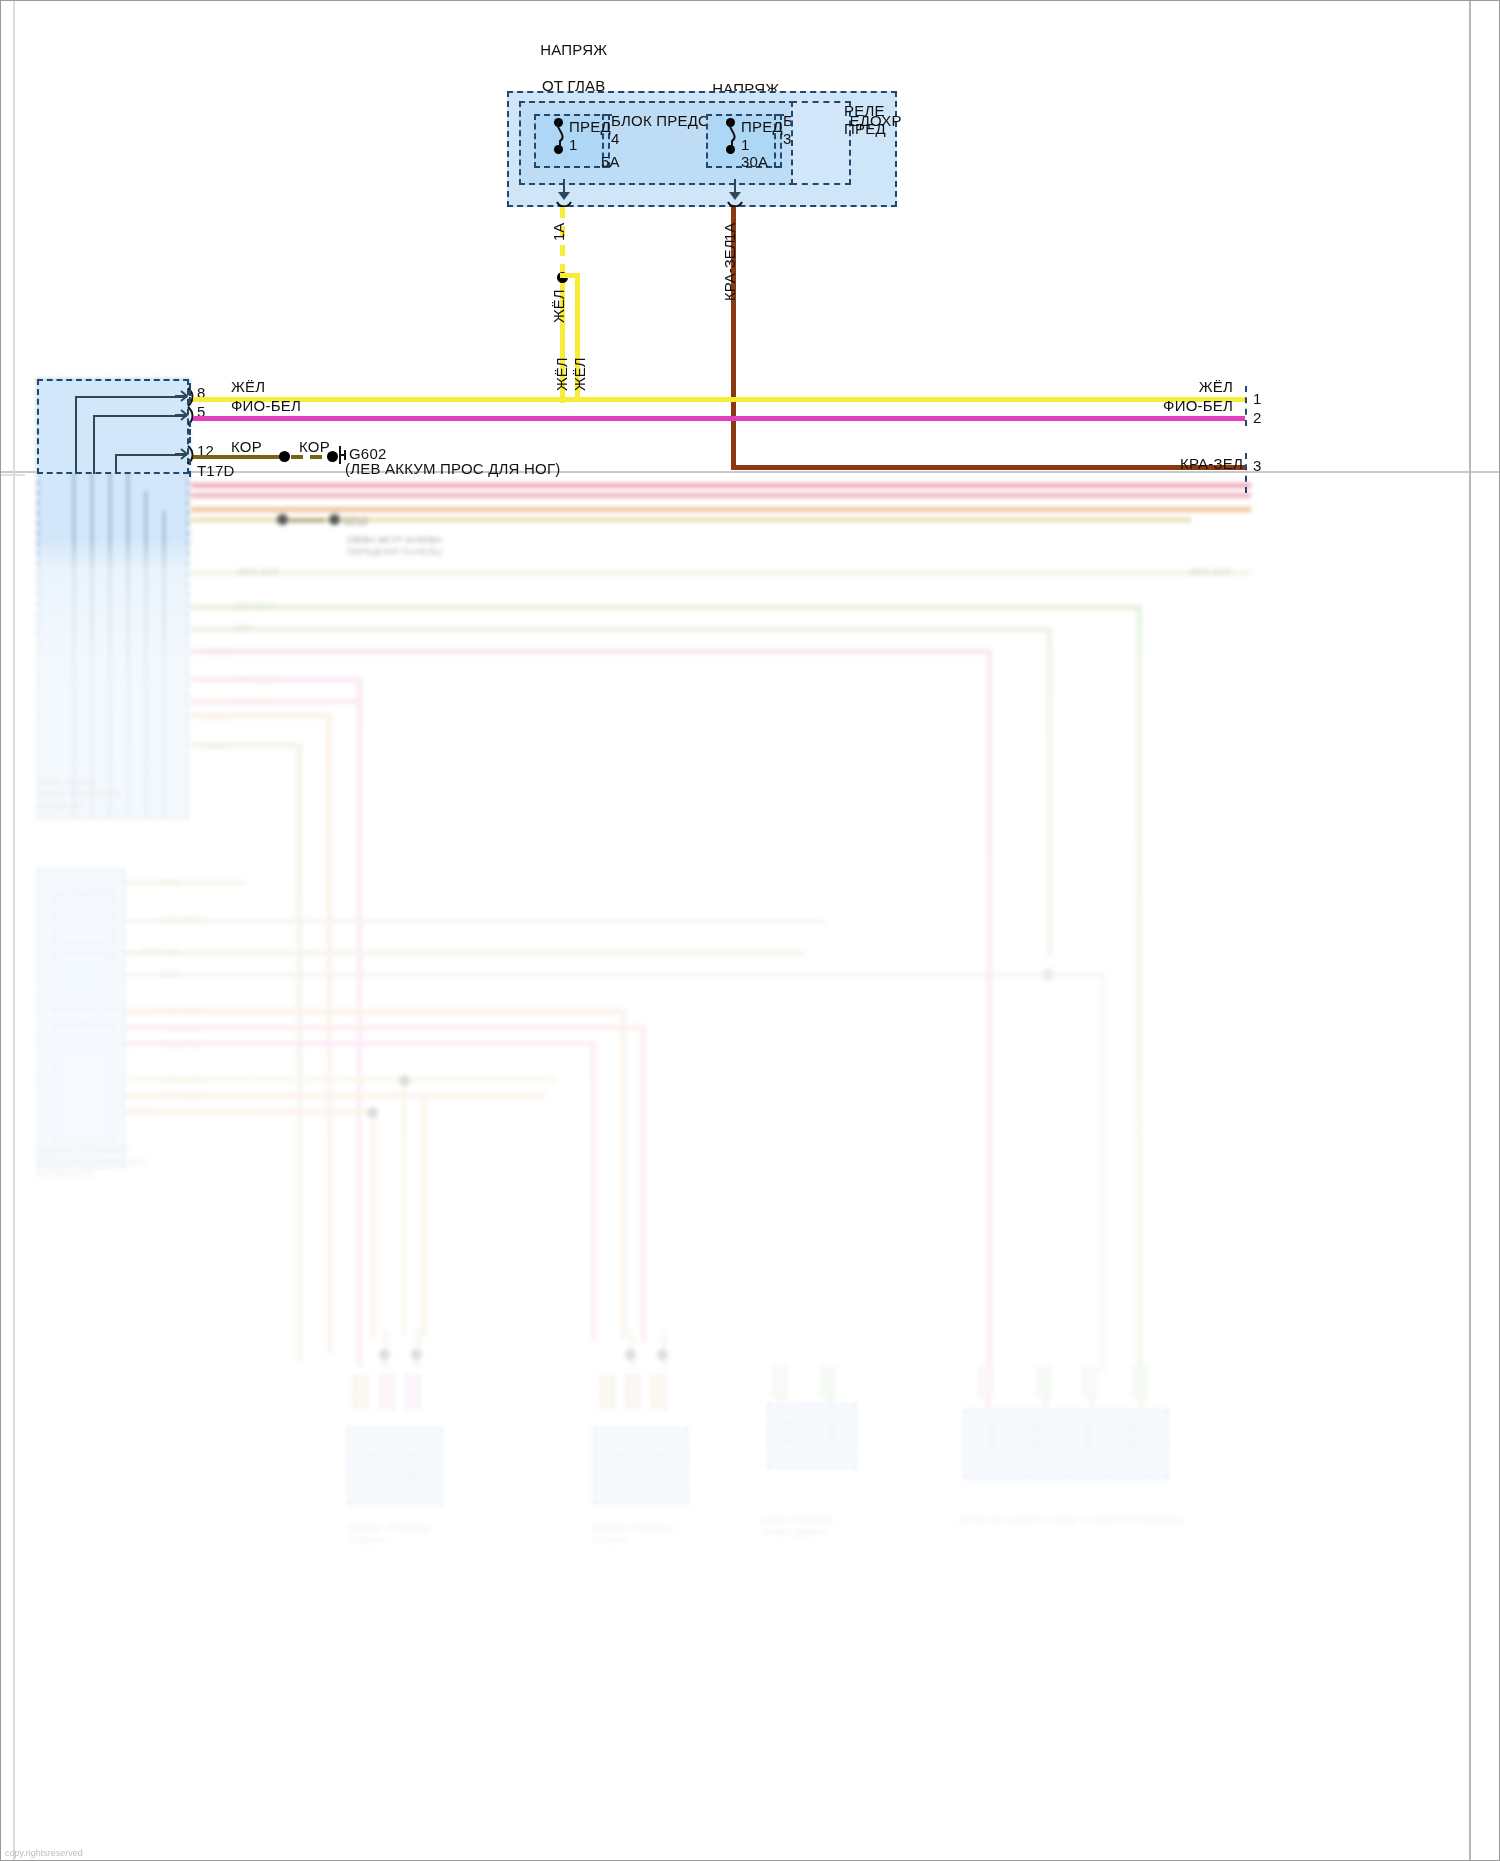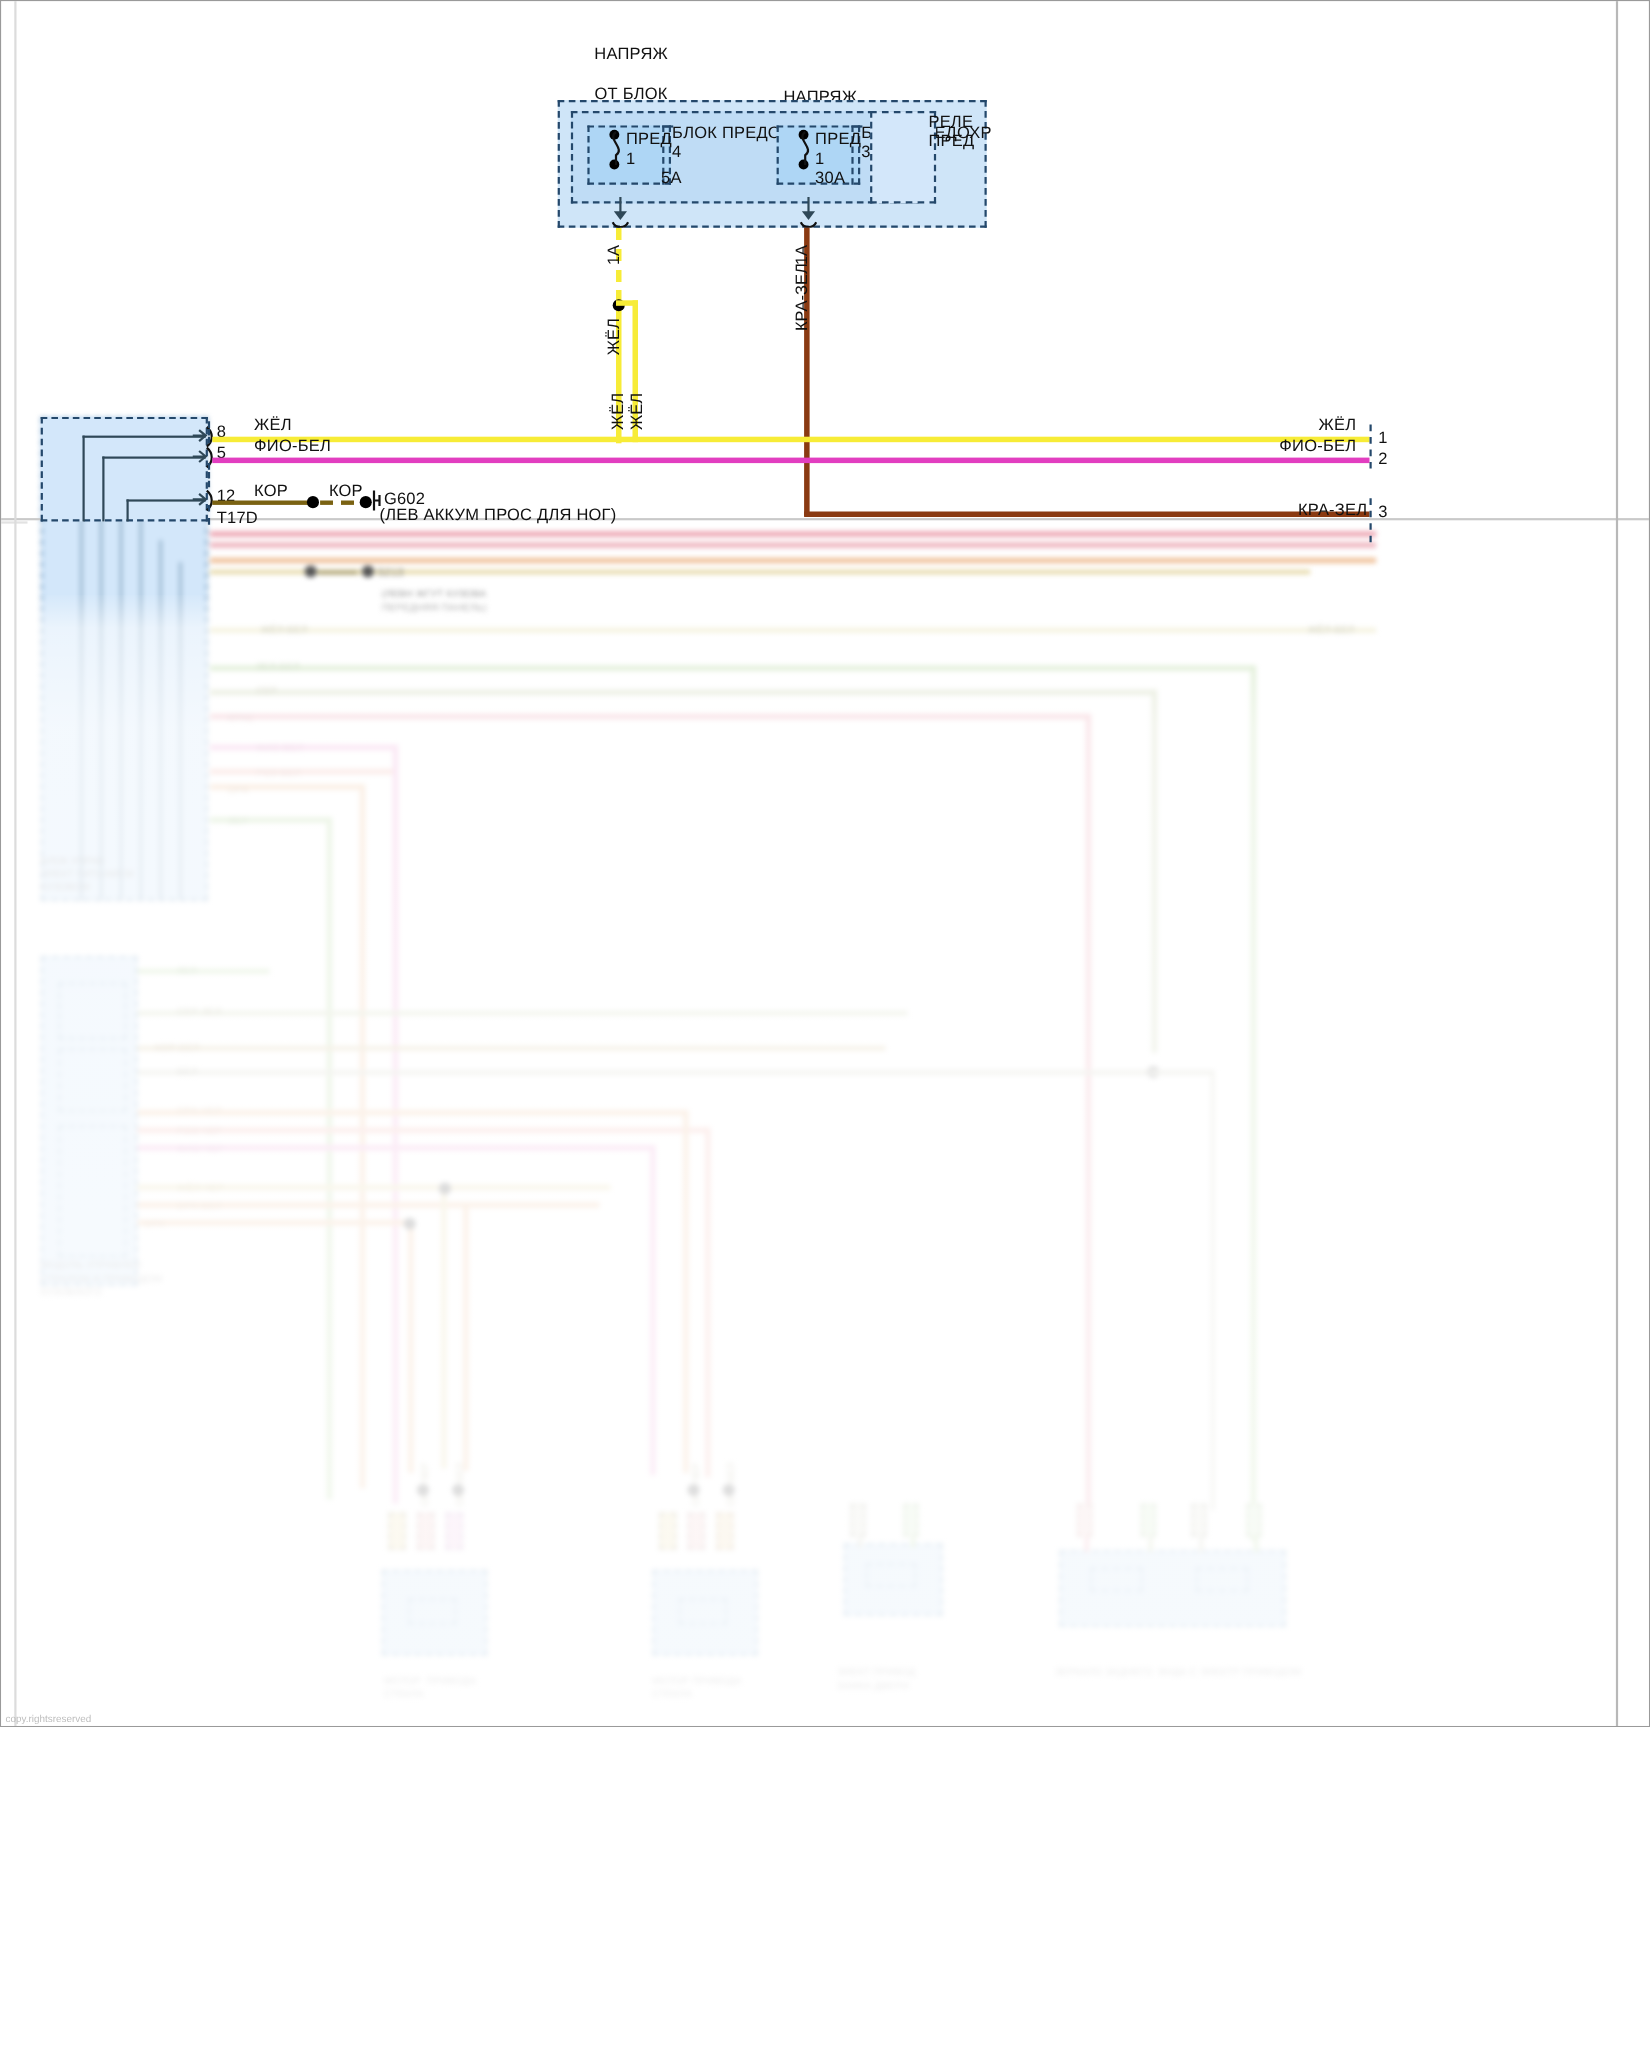--- a/index.html
+++ b/index.html
@@ -1,20 +1,20 @@
 <!DOCTYPE html>
 <html><head>
 <meta charset="utf-8">
 <style>
   html,body{margin:0;padding:0;background:#ffffff;}
   body{font-family:"Liberation Sans","DejaVu Sans",sans-serif;}
 
   #page{
     position:relative;
-    width:1500px;height:1570px;
+    width:1500px;height:1861px;
     background:#ffffff;
     overflow:hidden;
     border:1px solid #9a9a9a;
     box-sizing:border-box;
   }
 
   
   .lbl{position:absolute;color:#111;font-size:15px;line-height:18px;white-space:pre;letter-spacing:.2px;}
   .lbl.c{text-align:center;transform:translateX(-50%);}
   .lbl.r{text-align:right;transform:translateX(-100%);}
@@ -213,21 +213,21 @@
     <div class="wire v" style="left:1089px;top:1396px;width:4px;height:14px;background:#cfcfc0;"></div>
     <div class="wire v" style="left:1139px;top:1396px;width:4px;height:14px;background:#b9d9a4;"></div>
   </div>
 
   <div id="fade-mask"></div>
   <div class="rule" style="left:0;top:470px;width:1500px;"></div>
   <div class="rule" style="left:0;top:473px;width:24px;background:#e2e2e2;"></div>
 
   <div class="lbl c" style="left:564px;top:22px;width:200px;">
     <span>НАПРЯЖ</span><br>
-    <span>ОТ БЛОК</span><br>
+    <span>ОТ ГЛАВ</span><br>
     <span>15, ГЛАВ</span><br>
     <span>РЕЛЕ ПОД</span><br>
     <span>НАПРЯЖ</span>
   </div>
 
   <div class="lbl c" style="left:736px;top:61px;width:200px;">
     <span>НАПРЯЖ</span><br>
     <span>ОТ АККУМ</span>
   </div>
 

